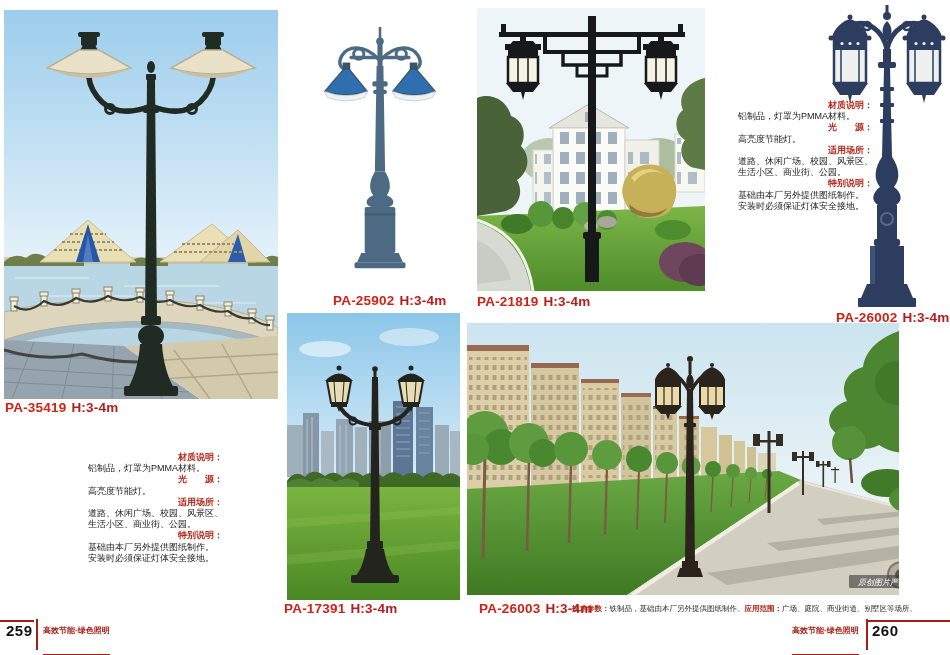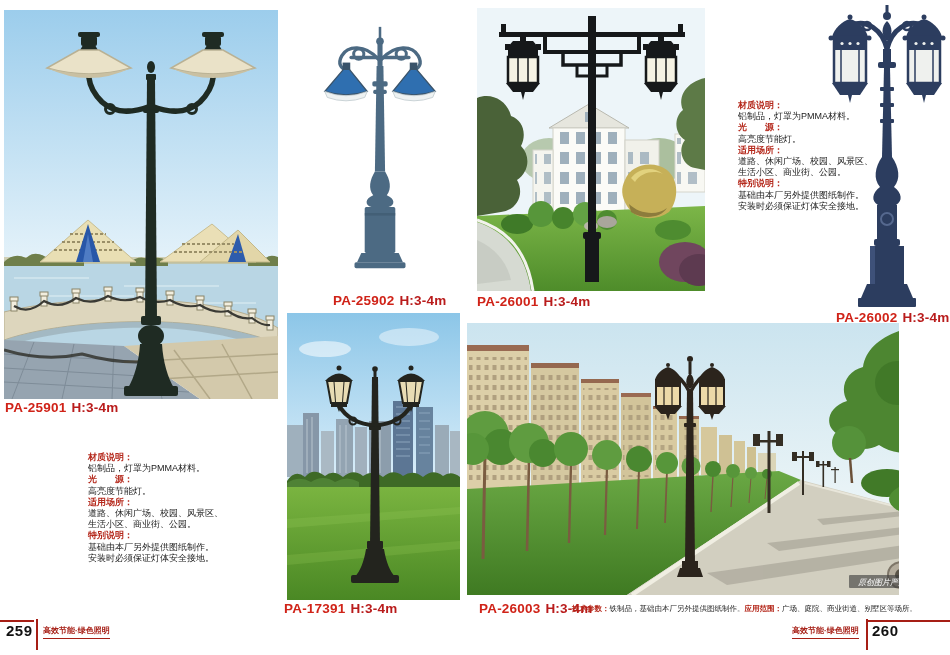--- a/index.html
+++ b/index.html
@@ -4,25 +4,25 @@
 <style>
   html,body{margin:0;padding:0;background:#fff;}
   #canvas{position:relative;width:950px;height:655px;background:#ffffff;overflow:hidden;
           font-family:"Liberation Sans", sans-serif;}
   .photo{position:absolute;overflow:hidden;}
   .photo svg{display:block;}
   .prod-label{position:absolute;font-size:13.5px;font-weight:bold;white-space:nowrap;letter-spacing:0.2px;}
   .prod-label .code{color:#d02318;}
   .prod-label .h{color:#b91c1c;margin-left:5px;font-weight:700;}
   .spec{position:absolute;font-size:9px;line-height:11.2px;white-space:nowrap;color:#222;}
-  .spec .red{color:#b5291c;font-weight:bold;}
+  .spec .red{color:#b5291c;font-weight:bold;text-align:right;}
   .technote{position:absolute;font-size:7.5px;white-space:nowrap;color:#222;}
   .technote .t-red{color:#b5291c;font-weight:bold;text-align:center;}
   .pgnum{position:absolute;font-size:15px;font-weight:bold;color:#111;letter-spacing:0.5px;}
-  .slogan{position:absolute;font-size:8px;color:#a61e15;font-weight:bold;border-bottom:1px solid #a61e15;padding-bottom:2px;white-space:nowrap;}
+  .slogan{position:absolute;font-size:8px;color:#a61e15;font-weight:bold;border-bottom:1px solid #a61e15;padding-bottom:18px;white-space:nowrap;}
   .redline-h{position:absolute;height:2px;background:#a61e15;}
   .redline-v{position:absolute;width:2px;background:#a61e15;}
 </style>
 </head>
 <body>
 
 <div id="canvas">
 
   <div class="photo" style="left:4px;top:10px;width:274px;height:389px;">
     <svg width="274" height="389" viewBox="0 0 274 389">
@@ -121,21 +121,21 @@
         <path d="M199 40 L167 58 Q209 70 251 58 L219 40 Z" fill="#eae2c8" stroke="#b9b194" stroke-width="1.5"></path>
         <path d="M167 58 Q209 70 251 58 Q209 78 167 58 Z" fill="#c9c0a2"></path>
         <rect x="137" y="306" width="20" height="9" rx="2" fill="#1f2b23"></rect>
         <ellipse cx="147" cy="326" rx="13" ry="11" fill="#1f2b23"></ellipse>
         <path d="M136 334 C135 352 130 368 124 378 L170 378 C164 368 159 352 158 334 Z" fill="#1f2b23"></path>
         <rect x="120" y="376" width="54" height="10" rx="2" fill="#1f2b23"></rect>
       </g>
     </svg>
   </div>
   <div class="prod-label" style="left:5px;top:400px;">
-    <span class="code">PA-25901</span><span class="h">H:3-4m</span>
+    <span class="code">PA-35419</span><span class="h">H:3-4m</span>
   </div>
 
   <div class="spec" style="left:88px;top:452px;">
     <div class="red">材质说明：</div>
     <div>铝制品，灯罩为PMMA材料。</div>
     <div class="red">光　　源：</div>
     <div>高亮度节能灯。</div>
     <div class="red">适用场所：</div>
     <div>道路、休闲广场、校园、风景区、</div>
     <div>生活小区、商业街、公园。</div>
@@ -332,21 +332,21 @@
           <rect x="31" y="49" width="30" height="26" fill="#f6f3e4" stroke="#16181a" stroke-width="2.5"></rect>
           <line x1="41" y1="49" x2="41" y2="75" stroke="#16181a" stroke-width="1.5"></line>
           <line x1="51" y1="49" x2="51" y2="75" stroke="#16181a" stroke-width="1.5"></line>
           <polygon points="29,75 63,75 56,84 36,84"></polygon>
           <polygon points="44,84 48,84 46,92"></polygon>
         </g>
       </g>
     </svg>
   </div>
   <div class="prod-label" style="left:477px;top:294px;">
-    <span class="code">PA-26001</span><span class="h">H:3-4m</span>
+    <span class="code">PA-21819</span><span class="h">H:3-4m</span>
   </div>
 
   <div class="spec" style="left:738px;top:100px;">
     <div class="red">材质说明：</div>
     <div>铝制品，灯罩为PMMA材料。</div>
     <div class="red">光　　源：</div>
     <div>高亮度节能灯。</div>
     <div class="red">适用场所：</div>
     <div>道路、休闲广场、校园、风景区、</div>
     <div>生活小区、商业街、公园。</div>

